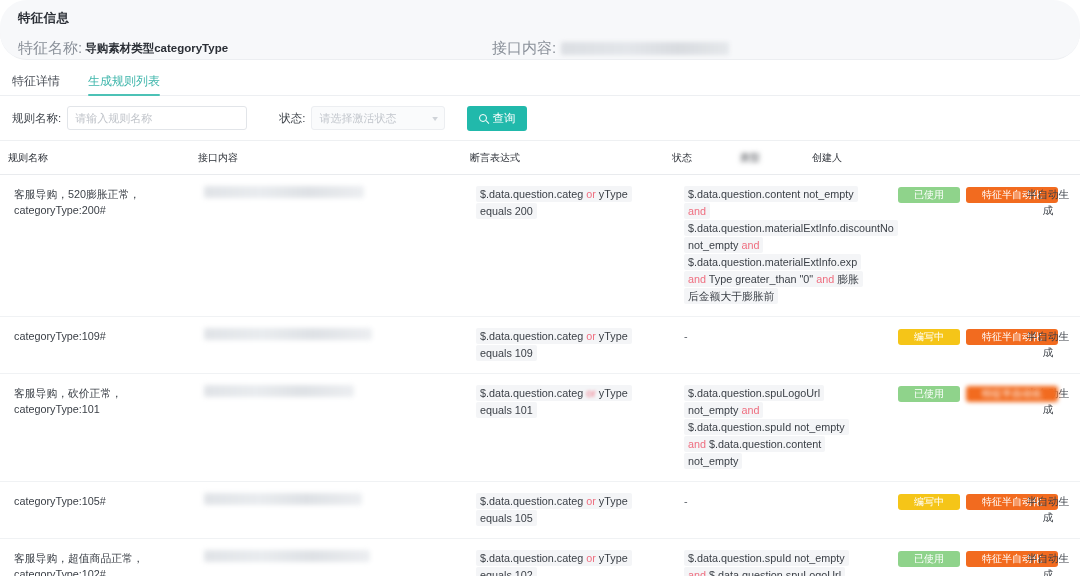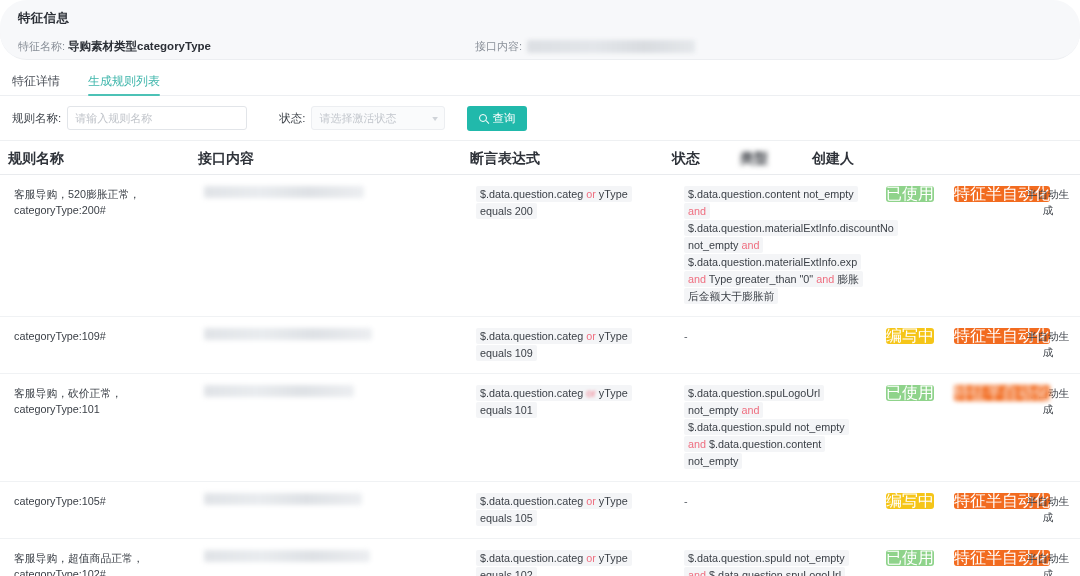--- a/index.html
+++ b/index.html
@@ -19,21 +19,21 @@
     border-bottom: 1px solid #eceef1;
     height: 60px;
     border-radius: 27px;
   }
   .info-title {
     font-size: 12.5px; font-weight: bold; color: #2b2f36;
     letter-spacing: .3px; margin-bottom: 12px;
   }
   .info-row { display: flex; align-items: center; }
   .info-field { display: flex; align-items: center; }
-  .info-label { font-size: 11px; color: #8a9099; text-align: center; }
+  .info-label { font-size: 15px; color: #8a9099; text-align: center; }
   .info-value { font-size: 11.5px; font-weight: bold; color: #2b2f36; margin-left: 3px; }
   .spacer-mid { width: 264px; }
   .redacted {
     display: inline-block; height: 13px; border-radius: 2px;
     background: linear-gradient(90deg,#dcdfe3,#e3e6ea 40%,#d9dce0 70%,#e5e8eb);
     filter: blur(2.2px); vertical-align: middle; margin-left: 5px;
   }
 
   
   .tabs {
@@ -77,42 +77,42 @@
     display: flex; align-items: center; justify-content: flex-start; gap: 5px;
     padding: 0 12px; cursor: pointer; font-family: inherit;
   }
   .mag { width: 8px; height: 8px; border: 1.4px solid #fff; border-radius: 50%; position: relative; display:inline-block; }
   .mag::after { content:""; position:absolute; width:1.4px; height:4px; background:#fff; right:-2px; bottom:-3px; transform: rotate(-45deg); }
 
   
   .table { width: 1080px; border-top: 1px solid #eef0f2; }
   .trow { display: flex; border-bottom: 1px solid #f0f2f4; }
   .thead { background:#fff; height: 34px; border-bottom: 1px solid #e9ebee; }
-  .thead .cell { font-size: 14px; font-weight: bold; color: #2f333a; display: flex; align-items: center; padding-left: 8px; }
+  .thead .cell { font-size: 10px; font-weight: normal; color: #2f333a; display: flex; align-items: center; padding-left: 8px; }
   .cell { padding: 11px 10px 11px 14px; font-size: 10.8px; line-height: 16px; color: #3a3f46; }
   .c-name   { width: 190px; }
   .c-iface  { width: 272px; }
   .c-cond   { width: 208px; }
   .c-assert { width: 202px; }
   .c-status { width: 68px; }
   .c-type   { width: 72px; }
   .c-creator{ width: 68px; text-align: center; }
 
   .expr {
     background: #f4f5f7; border-radius: 2px; display: inline;
     padding: 2px 4px; box-decoration-break: clone; -webkit-box-decoration-break: clone;
     color: #3a3f46; line-height: 17px;
   }
   .kw { color: #ef6f80; }
   .kw-blur { color:#ef6f80; filter: blur(1.6px); }
   .blur-inline { filter: blur(2.4px); color:#6d727a; }
   .dash { color: #5b6068; }
 
-  .tag { display:inline-block; font-size:16px; line-height:14px; padding:1px 0;
-         border-radius:3px; color:#fff; white-space:nowrap; }
+  .tag { display:inline-block; font-size:10px; line-height:14px; padding:1px 16px;
+         border-radius:3px; color:#fff; white-space:nowrap;margin-left:12px; }
   .tag-green  { background:#8fd38b; }
   .tag-yellow { background:#f5c518; }
   .tag-orange { background:#f26b1f; }
   .tag-blurred { filter: blur(1.9px); }
   .creator { font-size:10.6px; color:#3a3f46; }
 
   .rowbar {
     display:inline-block; height:12px; border-radius:2px;
     background: linear-gradient(90deg,#e0e3e7,#e9ecef 35%,#dee1e5 65%,#eceef1);
     filter: blur(2.6px);

